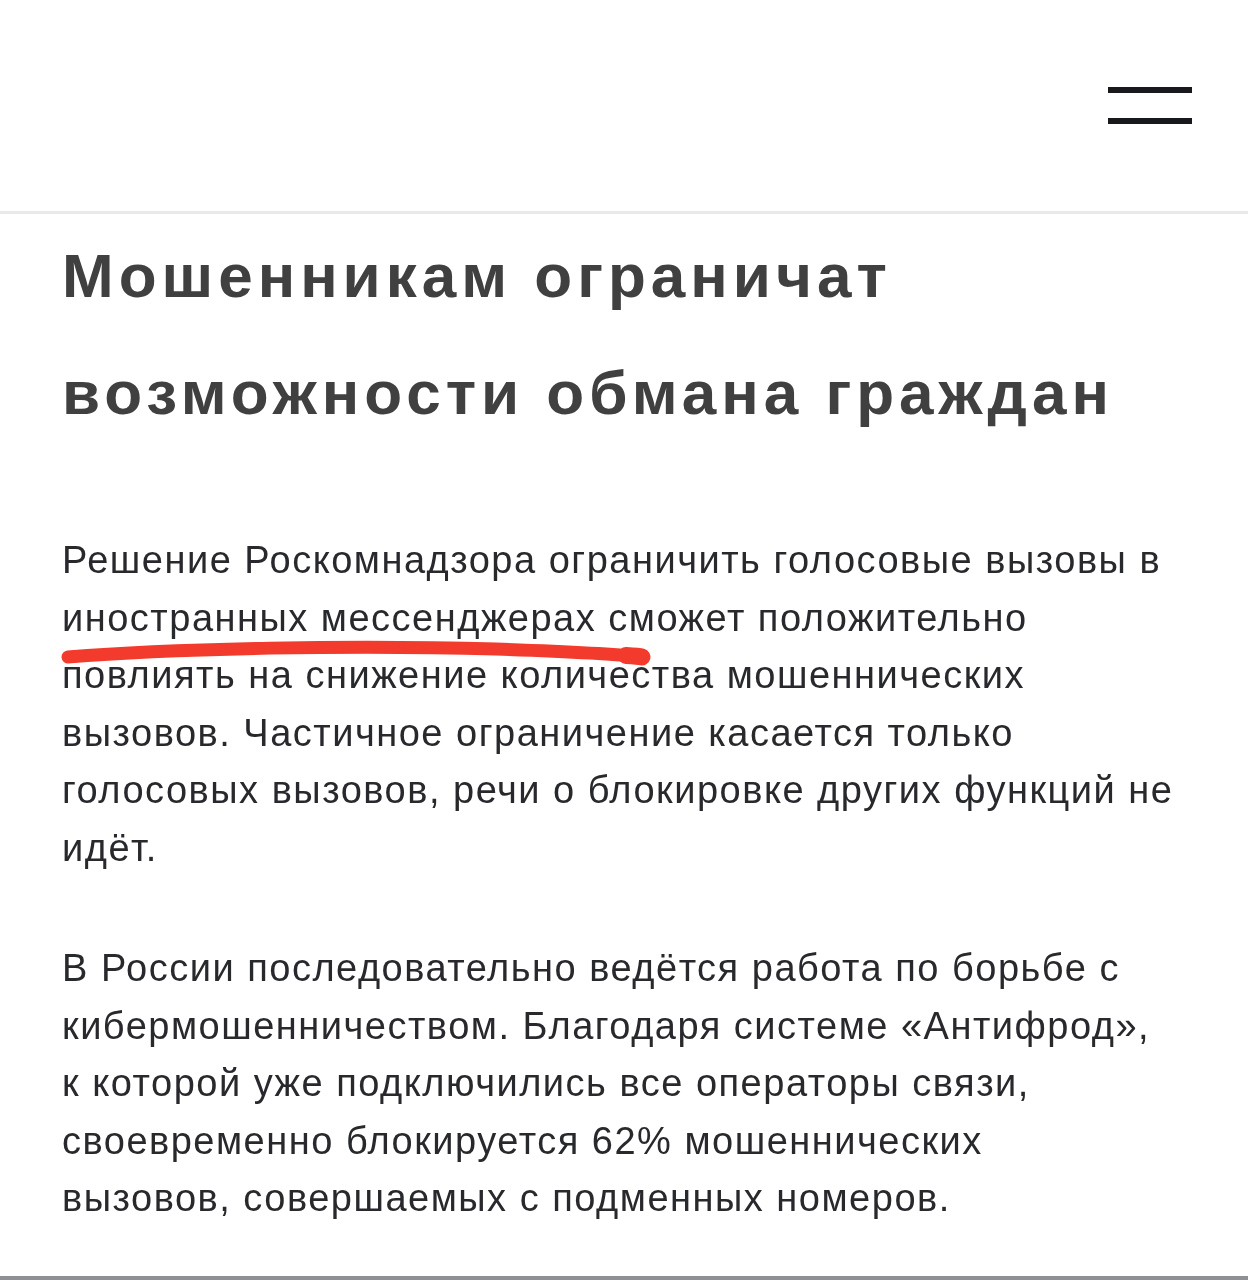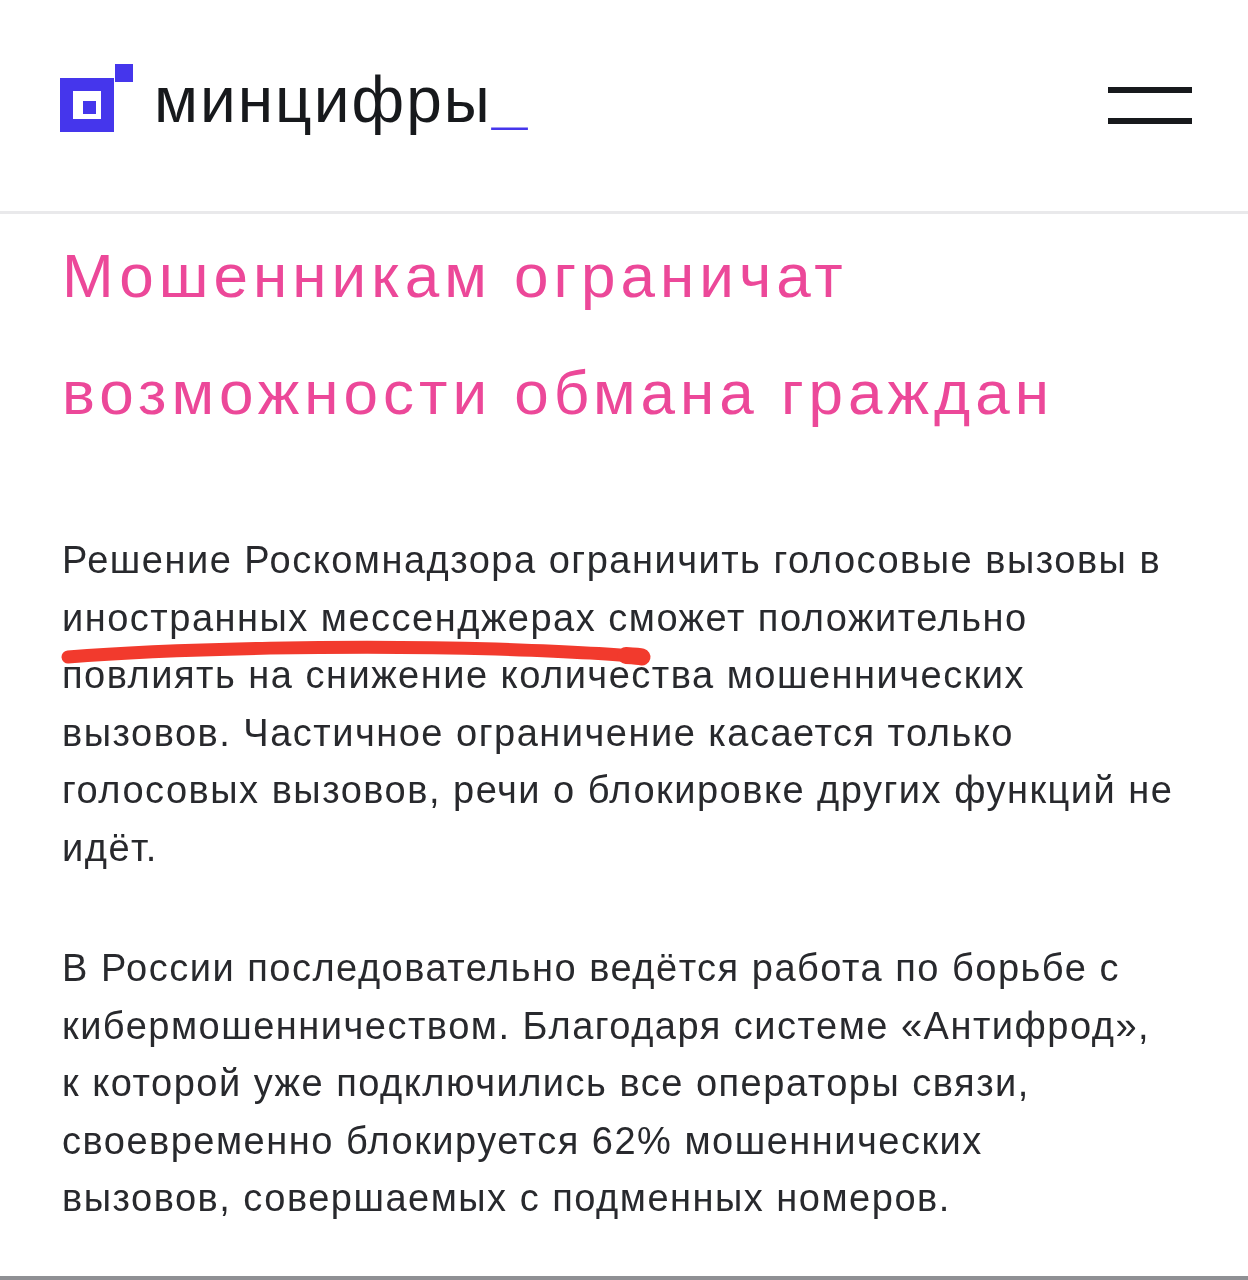--- a/index.html
+++ b/index.html
@@ -50,23 +50,23 @@
   .menu-button .bar.bottom { top: 38px; }
   .header-divider {
     position: absolute; top: 211px; left: 0;
     width: 1248px; height: 3px;
     background: #e9e9eb;
   }
   
   .article-title {
     position: absolute; top: 217px; left: 62px;
     font-size: 62px; line-height: 117px;
-    font-weight: 400;
+    font-weight: 700;
     letter-spacing: 5px;
-    color: #ec4899;
+    color: #404040;
     white-space: pre;
   }
   .body-paragraph {
     position: absolute; left: 62px;
     font-size: 38px; line-height: 57.5px;
     font-weight: 400;
     letter-spacing: 1.5px;
     color: #28292d;
     white-space: pre;
   }
@@ -81,29 +81,20 @@
     position: absolute; top: 1276px; left: 0;
     width: 1248px; height: 4px;
     background: #8f9094;
   }
 </style>
 </head>
 <body>
 
 <div class="header">
 
-  <a class="logo">
-    <svg class="logo-icon" viewBox="0 0 76 76" xmlns="http://www.w3.org/2000/svg" aria-hidden="true">
-      <rect x="2" y="18" width="54" height="54" fill="#4536ec"></rect>
-      <rect x="15" y="31" width="28" height="28" fill="#ffffff"></rect>
-      <rect x="25" y="41" width="13" height="13" fill="#4536ec"></rect>
-      <rect x="57" y="4" width="18" height="18" fill="#4536ec"></rect>
-    </svg>
-    <span class="logo-text"><span>минцифры</span><span class="logo-cursor">_</span></span>
-  </a>
 
   <button class="menu-button" aria-label="menu">
     <span>
       <span class="bar top"></span>
       <span class="bar bottom"></span>
     </span>
   </button>
 
 </div>
 

